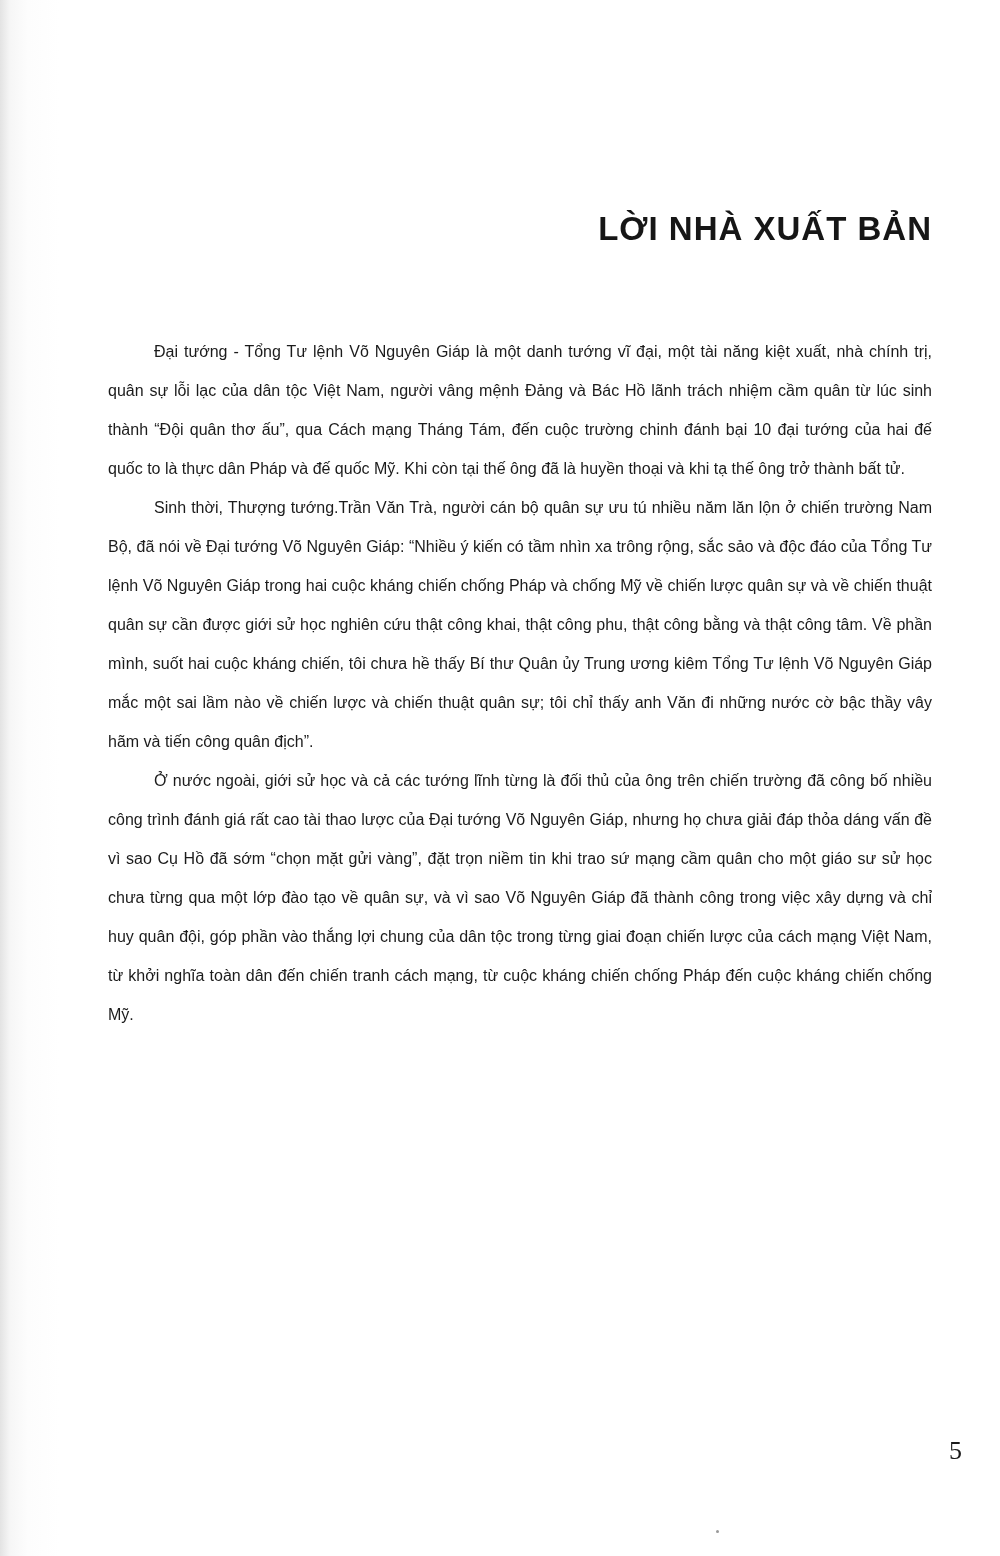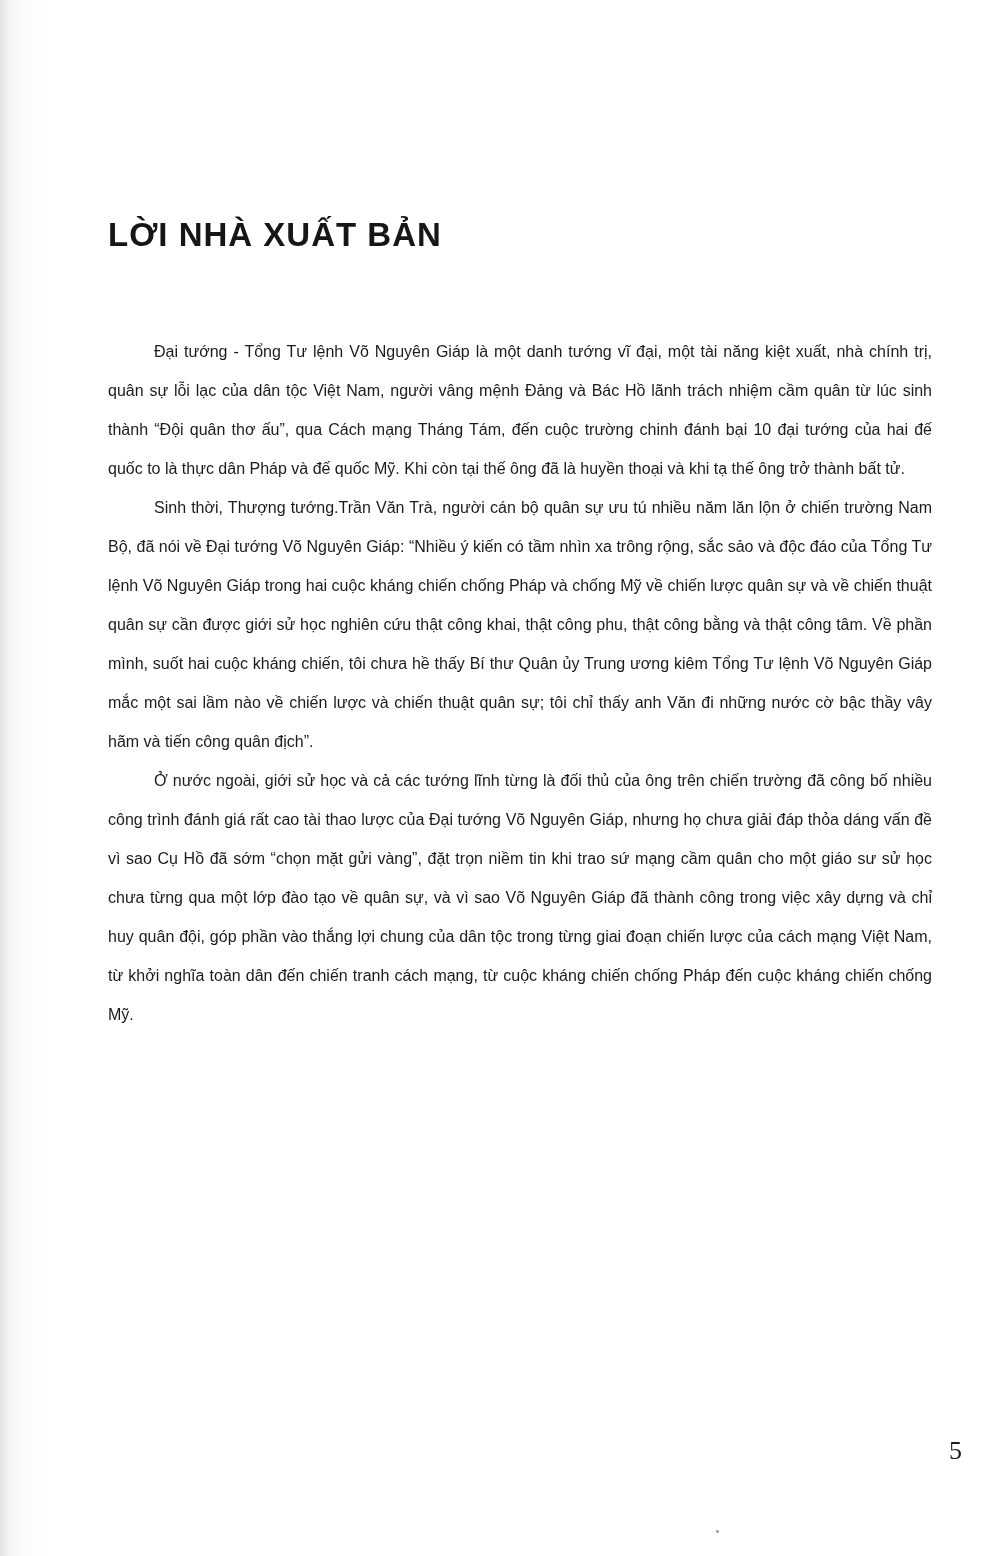--- a/index.html
+++ b/index.html
@@ -13,24 +13,24 @@
     height: 1556px;
     margin: 0 auto;
     background:
       linear-gradient(to right, #e3e3e3 0px, #f6f6f6 10px, #fdfdfd 28px, #ffffff 60px);
     color: #1c1c1c;
     overflow: hidden;
     box-sizing: border-box;
   }
   .page-title {
     position: absolute;
-    top: 216px;
+    top: 210px;
     left: 108px;
     width: 824px;
-    text-align: left;
+    text-align: right;
     font-family: "Liberation Sans", sans-serif;
     font-weight: bold;
     font-size: 33px;
     letter-spacing: 1px;
     color: #161616;
   }
   .body-text {
     position: absolute;
     top: 332px;
     left: 108px;

